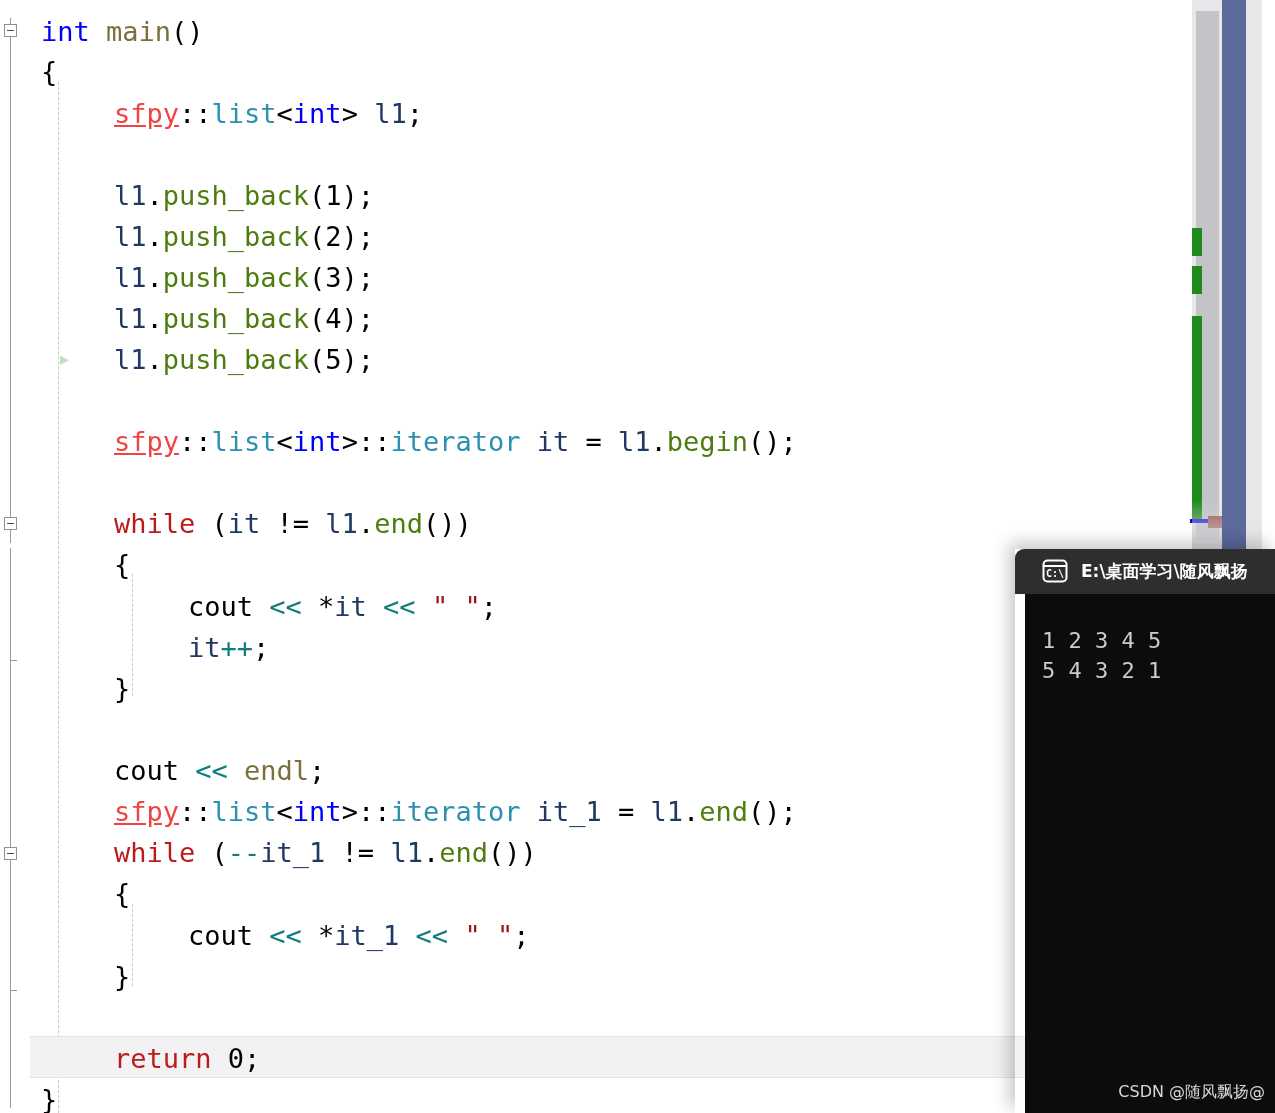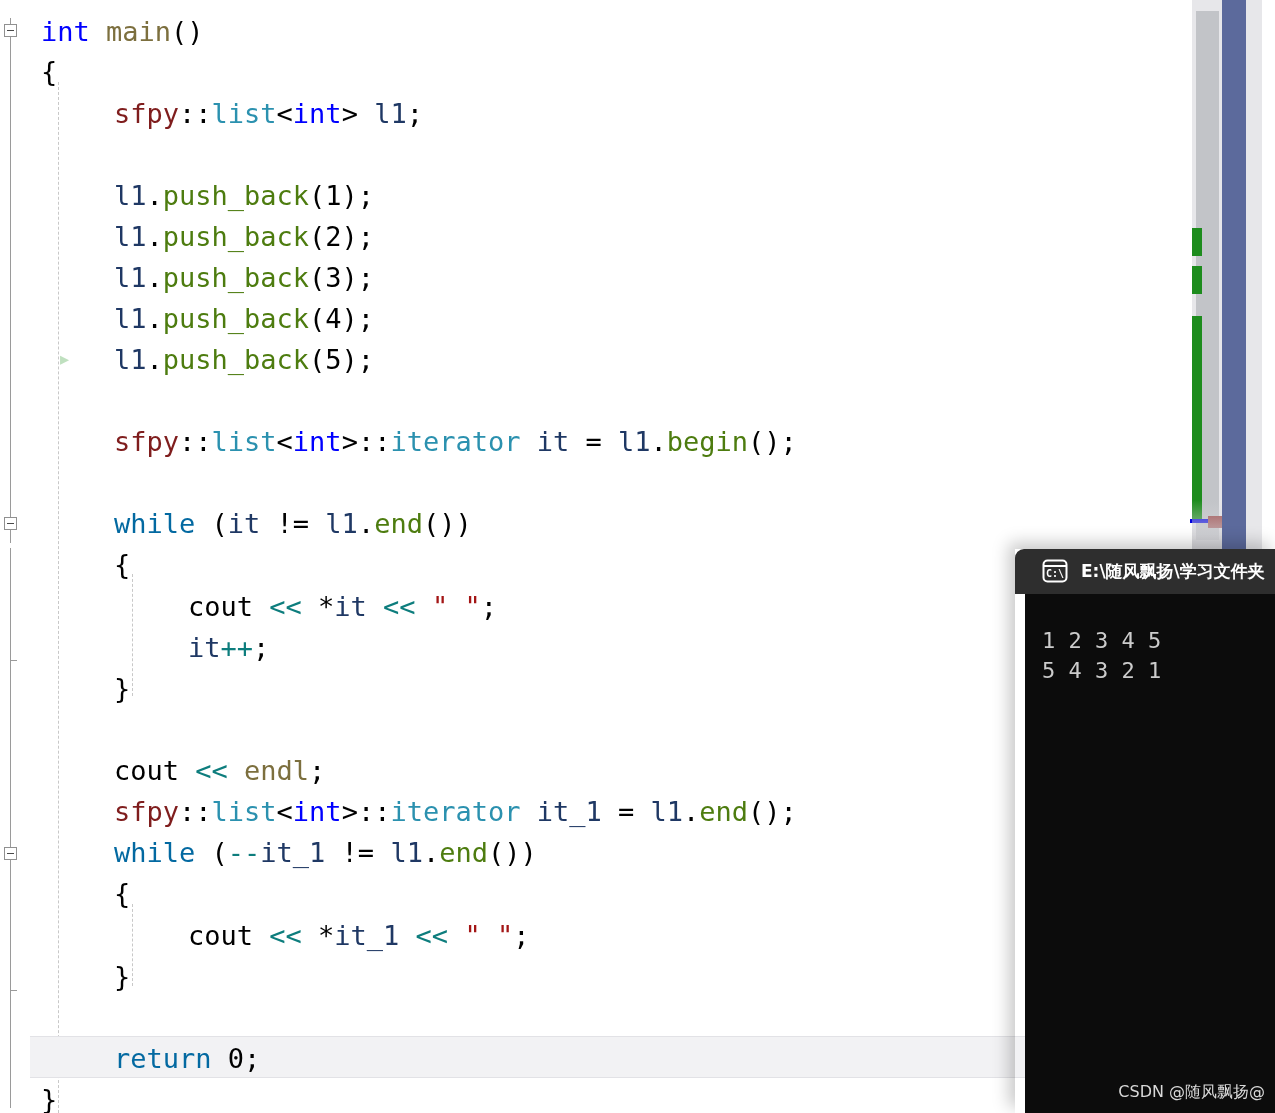--- a/index.html
+++ b/index.html
@@ -59,29 +59,29 @@
 
   
   #expander-glyph{
     position:absolute;left:60px;top:350px;
     color:#bfe0bf;font-size:18px;line-height:18px;
     font-family:"DejaVu Sans","Liberation Sans",sans-serif;
   }
 
   
   .kw      {color:#0000ff;}            
-  .ctrl    {color:#0369a1;}            
+  .ctrl    {color:#b91c1c;}            
   .type    {color:#2b91af;}            
   .fn      {color:#7c6f3e;}            
   .call    {color:#4d7c0f;}            
   .var     {color:#1f3864;}            
   .op      {color:#0d7d7d;}            
   .str     {color:#a31515;}            
   .plain   {color:#000000;}
-  .ns      {color:#7f1d1d;}
+  .ns      {color:#ef4444;text-decoration:underline;}
   .olive   {color:#7c6f3e;text-align:right;}            
 
   
   #scroll-col{
     position:absolute;left:1192px;top:0;width:83px;height:551px;
   }
   #scroll-track{
     position:absolute;left:0;top:0;width:30px;height:551px;
     background:#e7e7ea;
   }
@@ -228,21 +228,21 @@
 
 <div id="console">
   <div id="console-titlebar">
     <div id="console-icon">
       <svg width="26" height="24" viewBox="0 0 26 24" xmlns="http://www.w3.org/2000/svg">
         <rect x="1.5" y="1.5" width="23" height="21" rx="4" ry="4" fill="none" stroke="#ffffff" stroke-width="2"></rect>
         <line x1="1.5" y1="7" x2="24.5" y2="7" stroke="#ffffff" stroke-width="2"></line>
         <text x="13" y="18" font-family="DejaVu Sans Mono, monospace" font-size="10" fill="#ffffff" text-anchor="middle" font-weight="bold">C:\</text>
       </svg>
     </div>
-    <div id="console-title">E:\随风飘扬\学习文件夹</div>
+    <div id="console-title">E:\桌面学习\随风飘扬</div>
   </div>
   <div id="console-body">
     <div id="console-out">1 2 3 4 5
 5 4 3 2 1</div>
     <div id="watermark">CSDN @随风飘扬@</div>
   </div>
 </div>
 <div id="console-shadow"></div>
 
 </body></html>

